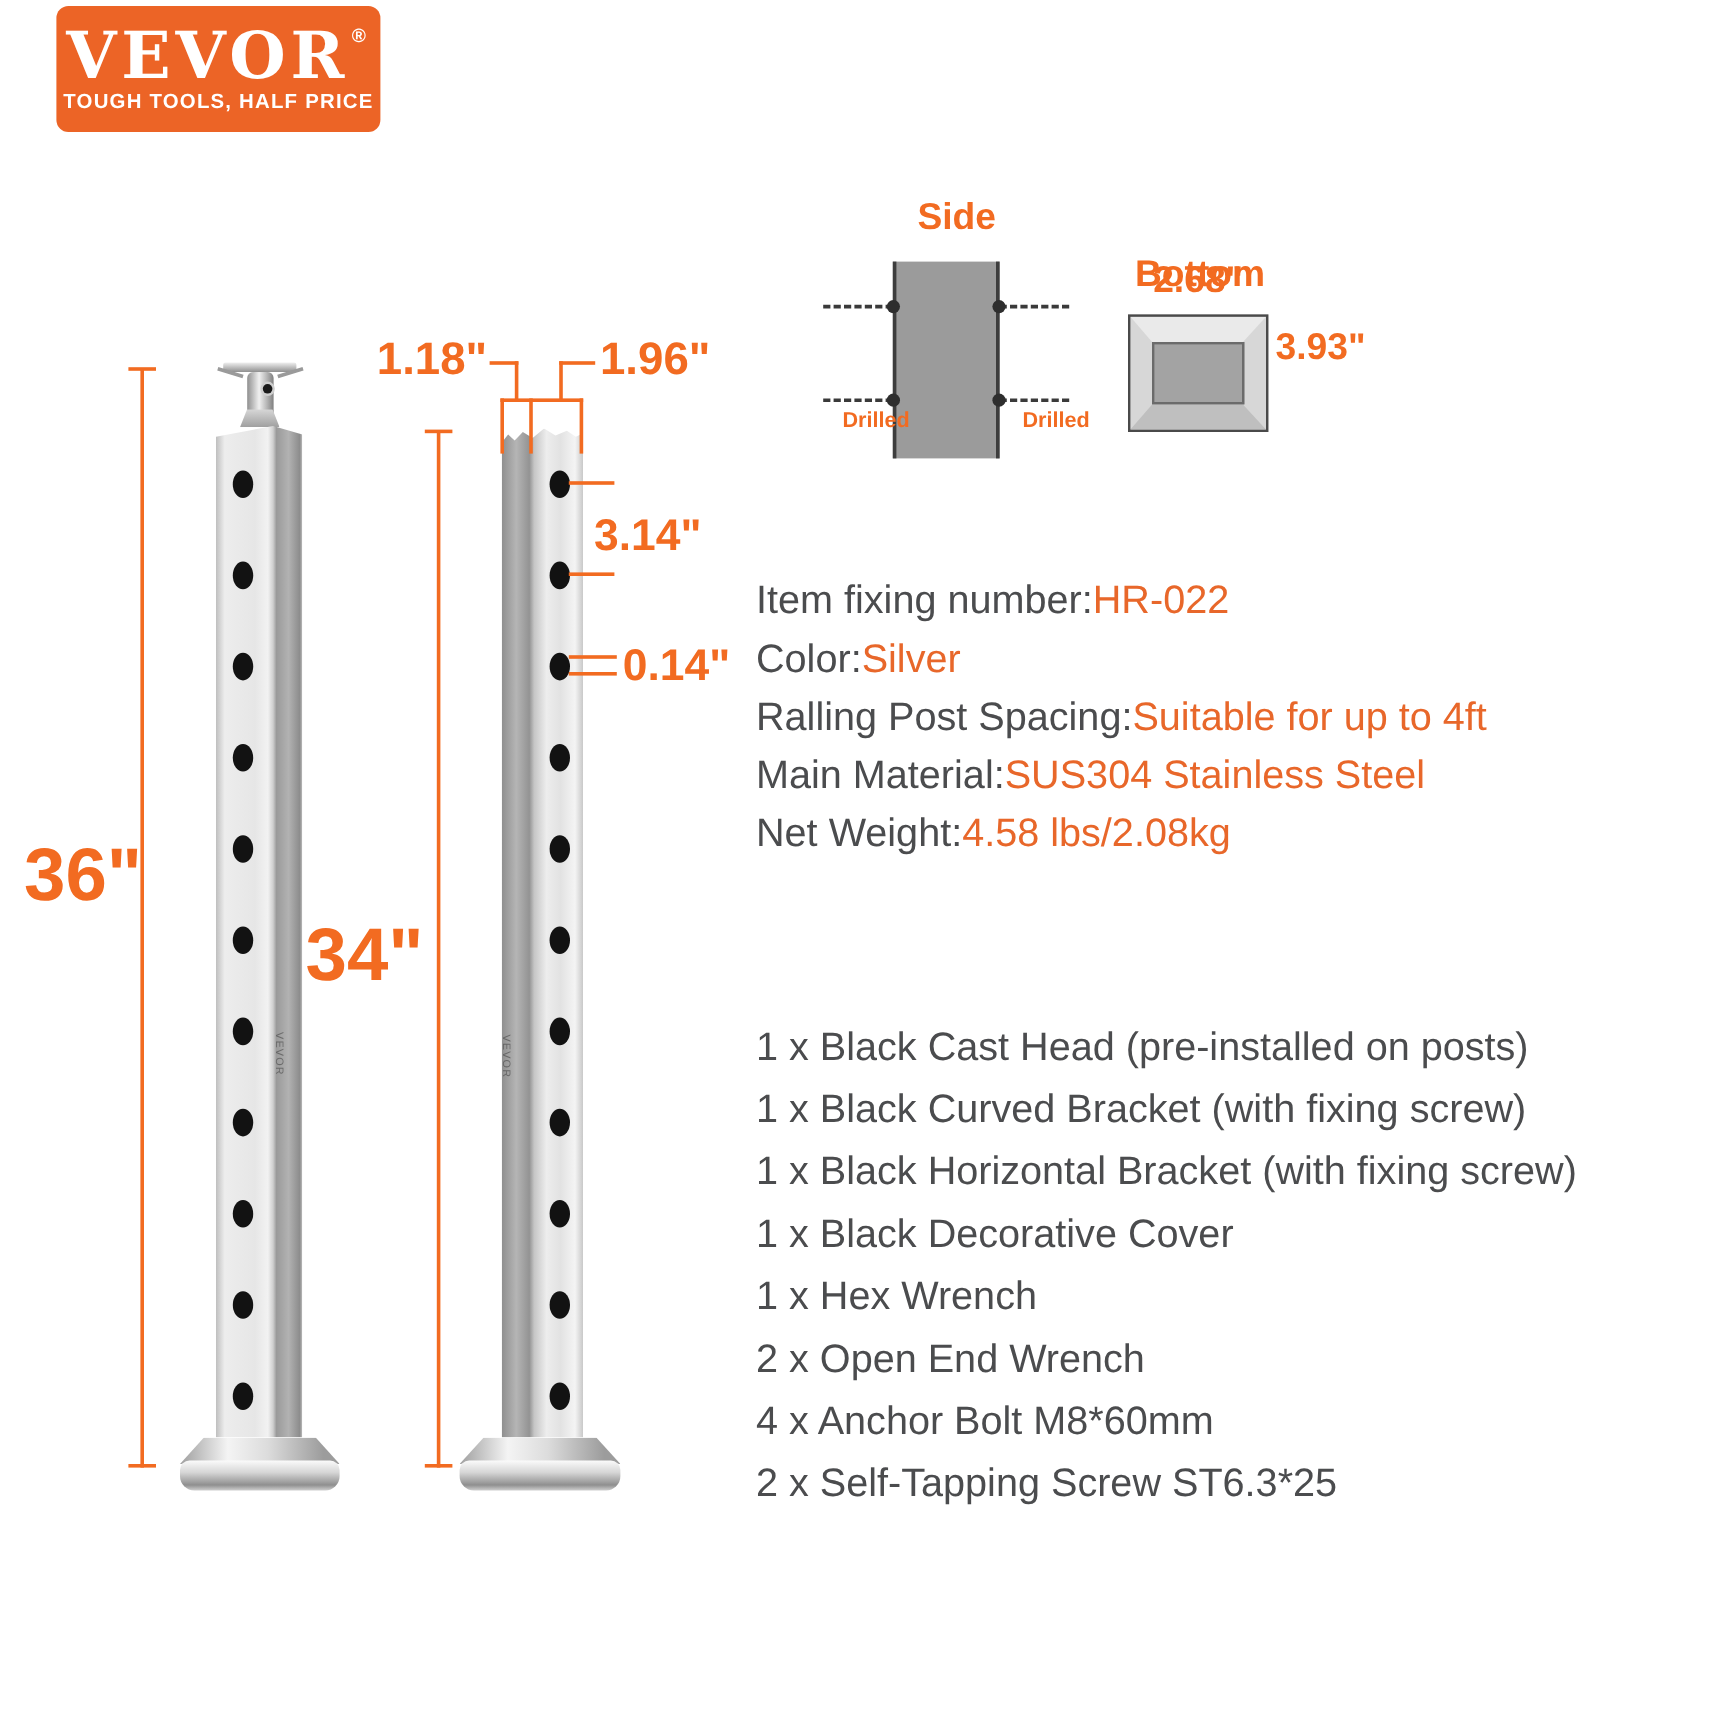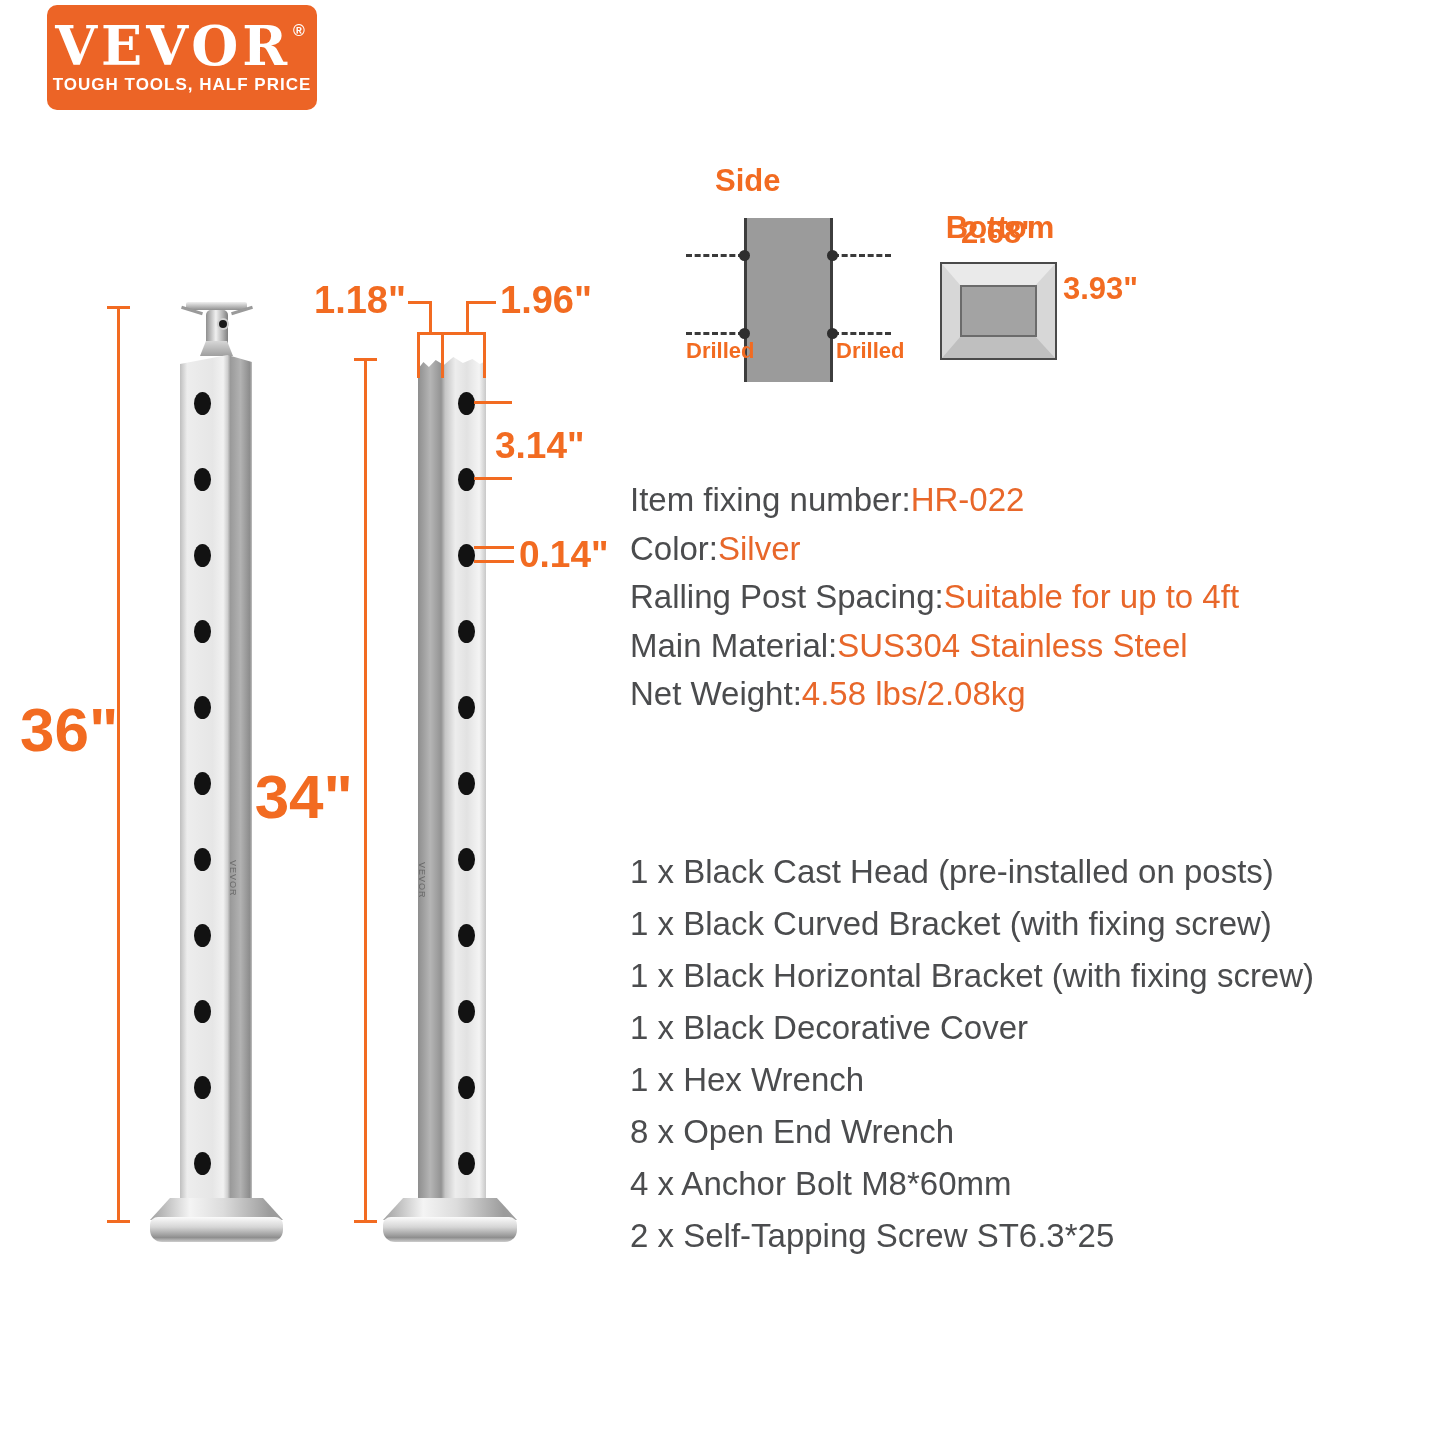--- a/index.html
+++ b/index.html
@@ -56,21 +56,21 @@
   .dim-label{color:var(--accent);font-weight:bold;}
   .fs-big{font-size:62px;line-height:62px;}
   .fs-med{font-size:38px;line-height:38px;}
   .fs-sm{font-size:31px;line-height:31px;}
 
   
   .side-rect{left:744px;top:218px;width:89px;height:164px;background:var(--diagram-gray);
       border-left:3px solid var(--line-dark);border-right:3px solid var(--line-dark);box-sizing:border-box;}
   .dash{height:0;border-top:3px dashed #3a3a3a;width:58px;}
   .dot{width:11px;height:11px;border-radius:50%;background:#2e2e2e;}
-  .drilled{font-size:22px;line-height:17px;font-weight:bold;color:var(--accent);}
+  .drilled{font-size:18px;line-height:17px;font-weight:bold;color:var(--accent);margin-left:16px;}
   .plate{left:940px;top:262px;width:117px;height:98px;background:#d7d7d7;
       border:2px solid #4a4a4a;box-sizing:border-box;}
   .bev{position:absolute;}
   .bev-top{left:0;top:0;width:100%;height:21px;background:#eaeaea;
       clip-path:polygon(0 0,100% 0,83% 100%,16% 100%);}
   .bev-bot{left:0;bottom:0;width:100%;height:21px;background:#bfbfbf;
       clip-path:polygon(16% 0,83% 0,100% 100%,0 100%);}
   .plate-inner{position:absolute;left:18px;top:21px;width:77px;height:52px;background:#a3a3a3;
       border:2px solid #6b6b6b;box-sizing:border-box;}
 
@@ -162,21 +162,21 @@
   <div class="abs oline" style="left:483px;top:332px;width:3px;height:46px;"></div>
 
   <div class="abs oline" style="left:474px;top:401px;width:38px;height:3px;"></div>
   <div class="abs oline" style="left:474px;top:477px;width:38px;height:3px;"></div>
   <div class="abs dim-label" style="left:495px;top:427px;font-size:37px;line-height:37px;">3.14"</div>
 
   <div class="abs oline" style="left:474px;top:546px;width:40px;height:3px;"></div>
   <div class="abs oline" style="left:474px;top:560px;width:40px;height:3px;"></div>
   <div class="abs dim-label" style="left:519px;top:536px;font-size:37px;line-height:37px;">0.14"</div>
 
-  <div class="abs dim-label fs-sm" style="left:715px;top:165px;width:115px;text-align:left;">Side</div>
+  <div class="abs dim-label fs-sm" style="left:715px;top:165px;width:115px;text-align:right;">Side</div>
   <div class="abs side-rect"></div>
   <div class="abs dash" style="left:686px;top:254px;"></div>
   <div class="abs dash" style="left:833px;top:254px;"></div>
   <div class="abs dash" style="left:686px;top:332px;"></div>
   <div class="abs dash" style="left:833px;top:332px;"></div>
   <div class="abs dot" style="left:739px;top:250px;"></div>
   <div class="abs dot" style="left:827px;top:250px;"></div>
   <div class="abs dot" style="left:739px;top:328px;"></div>
   <div class="abs dot" style="left:827px;top:328px;"></div>
   <div class="abs drilled" style="left:686px;top:342px;">Drilled</div>
@@ -198,18 +198,18 @@
       <div><span class="spec-label">Main Material:</span><span class="spec-value">SUS304 Stainless Steel</span></div>
       <div><span class="spec-label">Net Weight:</span><span class="spec-value">4.58 lbs/2.08kg</span></div>
     </div>
 
   <div class="abs pkg">
       <div>1 x Black Cast Head (pre-installed on posts)</div>
       <div>1 x Black Curved Bracket (with fixing screw)</div>
       <div>1 x Black Horizontal Bracket (with fixing screw)</div>
       <div>1 x Black Decorative Cover</div>
       <div>1 x Hex Wrench</div>
-      <div>8 x Open End Wrench</div>
+      <div>2 x Open End Wrench</div>
       <div>4 x Anchor Bolt M8*60mm</div>
       <div>2 x Self-Tapping Screw ST6.3*25</div>
     </div>
 
 </div>
 
 </body></html>

